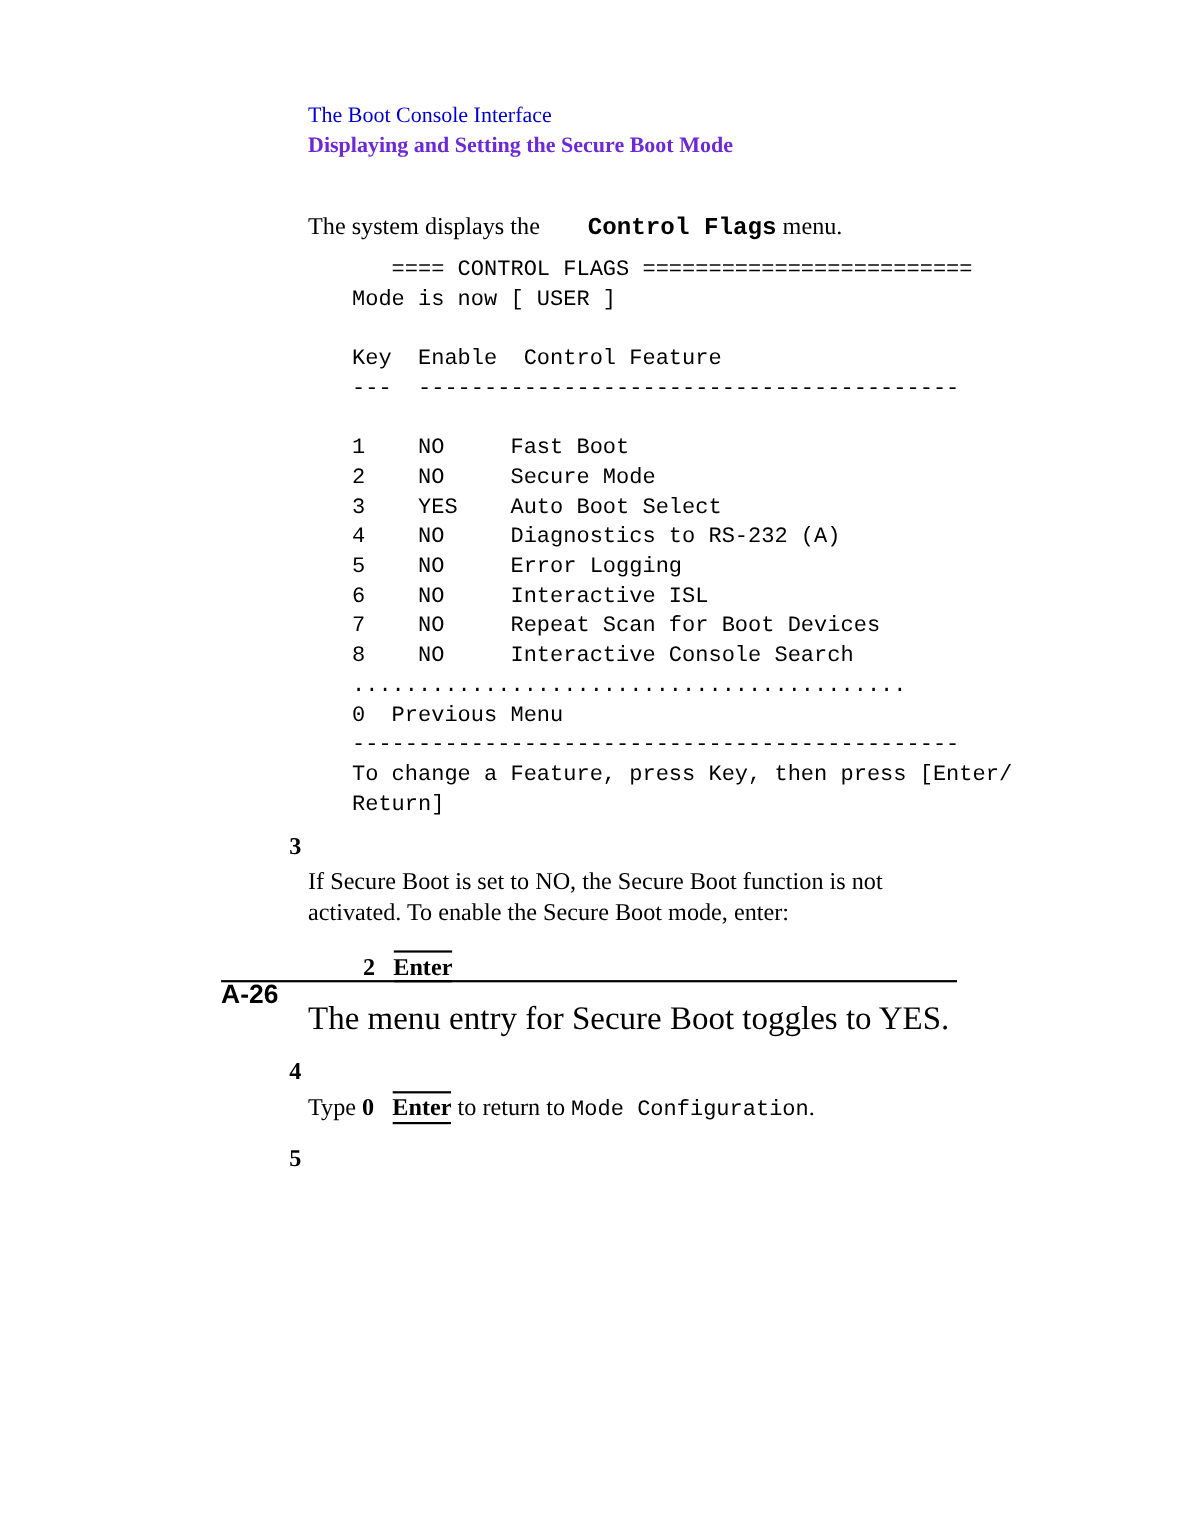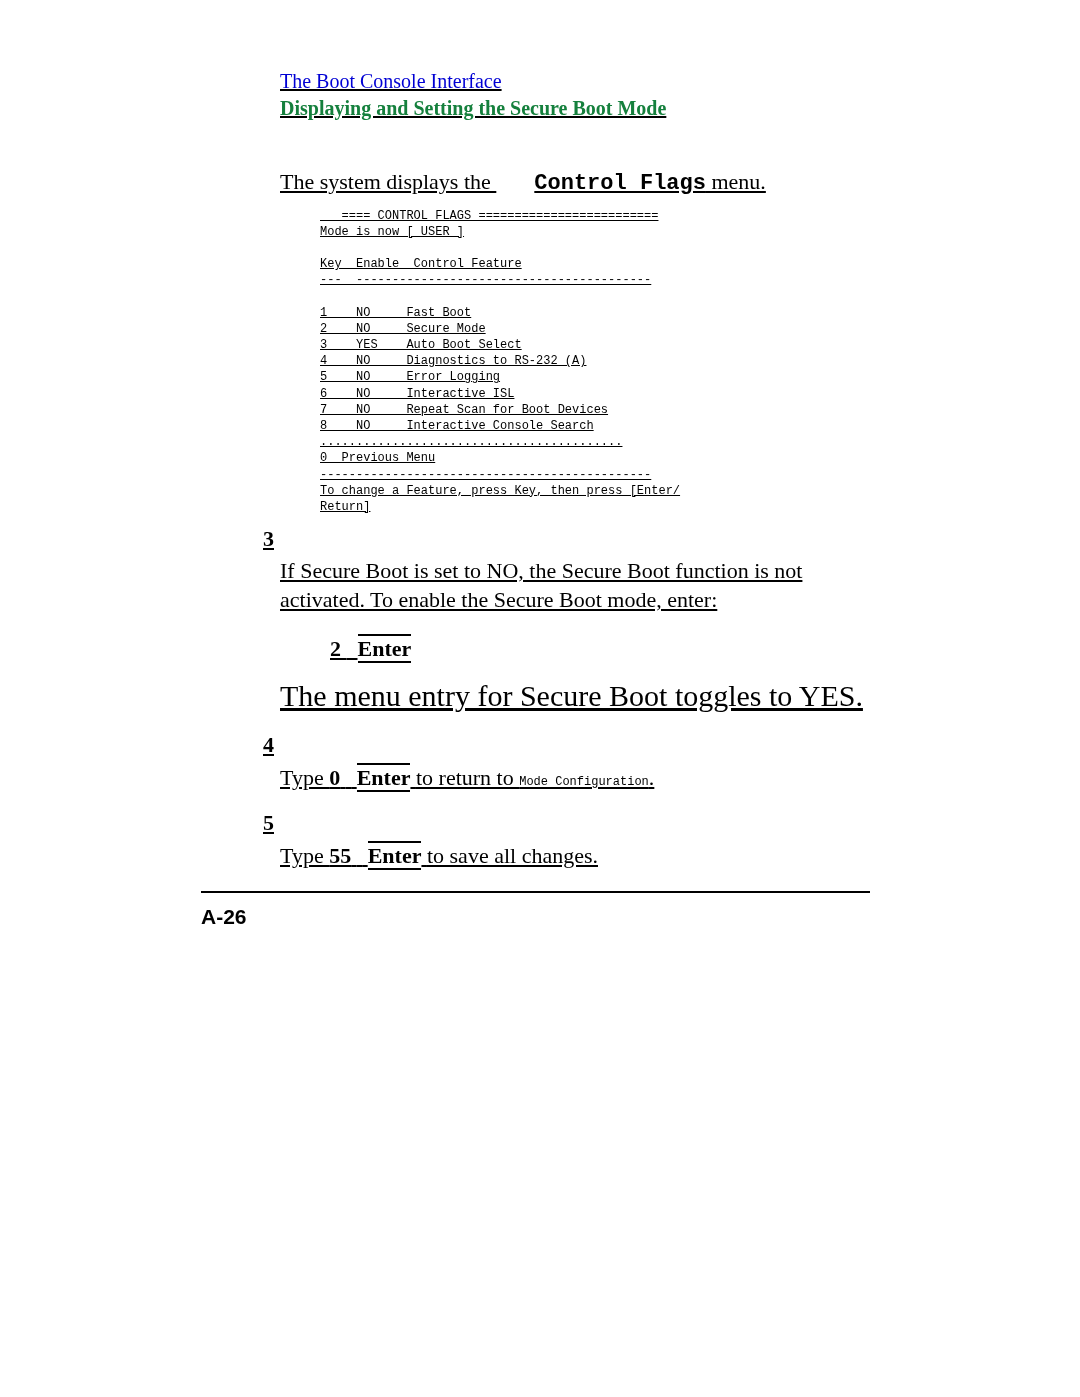--- a/index.html
+++ b/index.html
@@ -9,50 +9,49 @@
     width: 1080px;
     height: 1397px;
     font-family: "Times New Roman", Times, serif;
     color: #000;
   }
   .page {
     position: relative;
     width: 1080px;
     height: 1157px;
     box-sizing: border-box;
-    padding: 68px 210px 0 280px;
-    text-decoration: underline;
+    padding: 92px 210px 0 280px;
   }
   .header-link {
     color: #0000d4;
     font-size: 20px;
     line-height: 1.35;
   }
   .subheader {
-    color: #15803d;
+    color: #6d28d9;
     font-weight: bold;
     font-size: 20px;
     margin-top: 2px;
   }
   .body-block {
     margin-top: 48px;
     font-size: 22px;
     line-height: 1.25;
   }
   .intro-line {
     margin-bottom: 10px;
   }
   .mono-bold {
     font-family: "Courier New", Courier, monospace;
     font-weight: bold;
     margin-left: 38px;
   }
   .mono {
     font-family: "Courier New", Courier, monospace;
-    font-size: 12px;
+    font-size: 20px;
     line-height: 1.35;
   }
   pre.mono {
     margin: 6px 0 10px 40px;
     white-space: pre;
   }
   .step {
     display: flex;
     margin-top: 6px;
     font-size: 22px;
@@ -93,23 +92,23 @@
   .footer-rule {
     position: absolute;
     left: 201px;
     right: 210px;
     bottom: 264px;
     border-top: 2px solid #000;
   }
   .page-number {
     position: absolute;
     left: 201px;
-    bottom: 228px;
+    bottom: 238px;
     font-weight: bold;
-    font-size: 21px;
+    font-size: 24px;
     font-family: "Helvetica Neue", Arial, sans-serif;
   }
 </style>
 </head>
 <body>
 
 <div class="page">
 
   <div class="header-link">The Boot Console Interface</div>
   <div class="subheader">Displaying and Setting the Secure Boot Mode</div>
@@ -160,27 +159,20 @@
         <span class="bold">0</span>
         <span>&nbsp;</span>
         <span class="key">Enter</span>
         <span> to return to </span><span class="mono">Mode Configuration</span><span>.</span>
       </div>
     </div>
 
     <div class="step step5">
       <div class="num">5</div>
       <div class="txt">
-        <div>
-          <span>Type </span>
-          <span class="bold">55</span>
-          <span>&nbsp;</span>
-          <span class="key">Enter</span>
-          <span> to save all changes.</span>
-        </div>
       </div>
     </div>
 
   </div>
 
   <div class="footer-rule"></div>
   <div class="page-number">A-26</div>
 
 </div>
 

